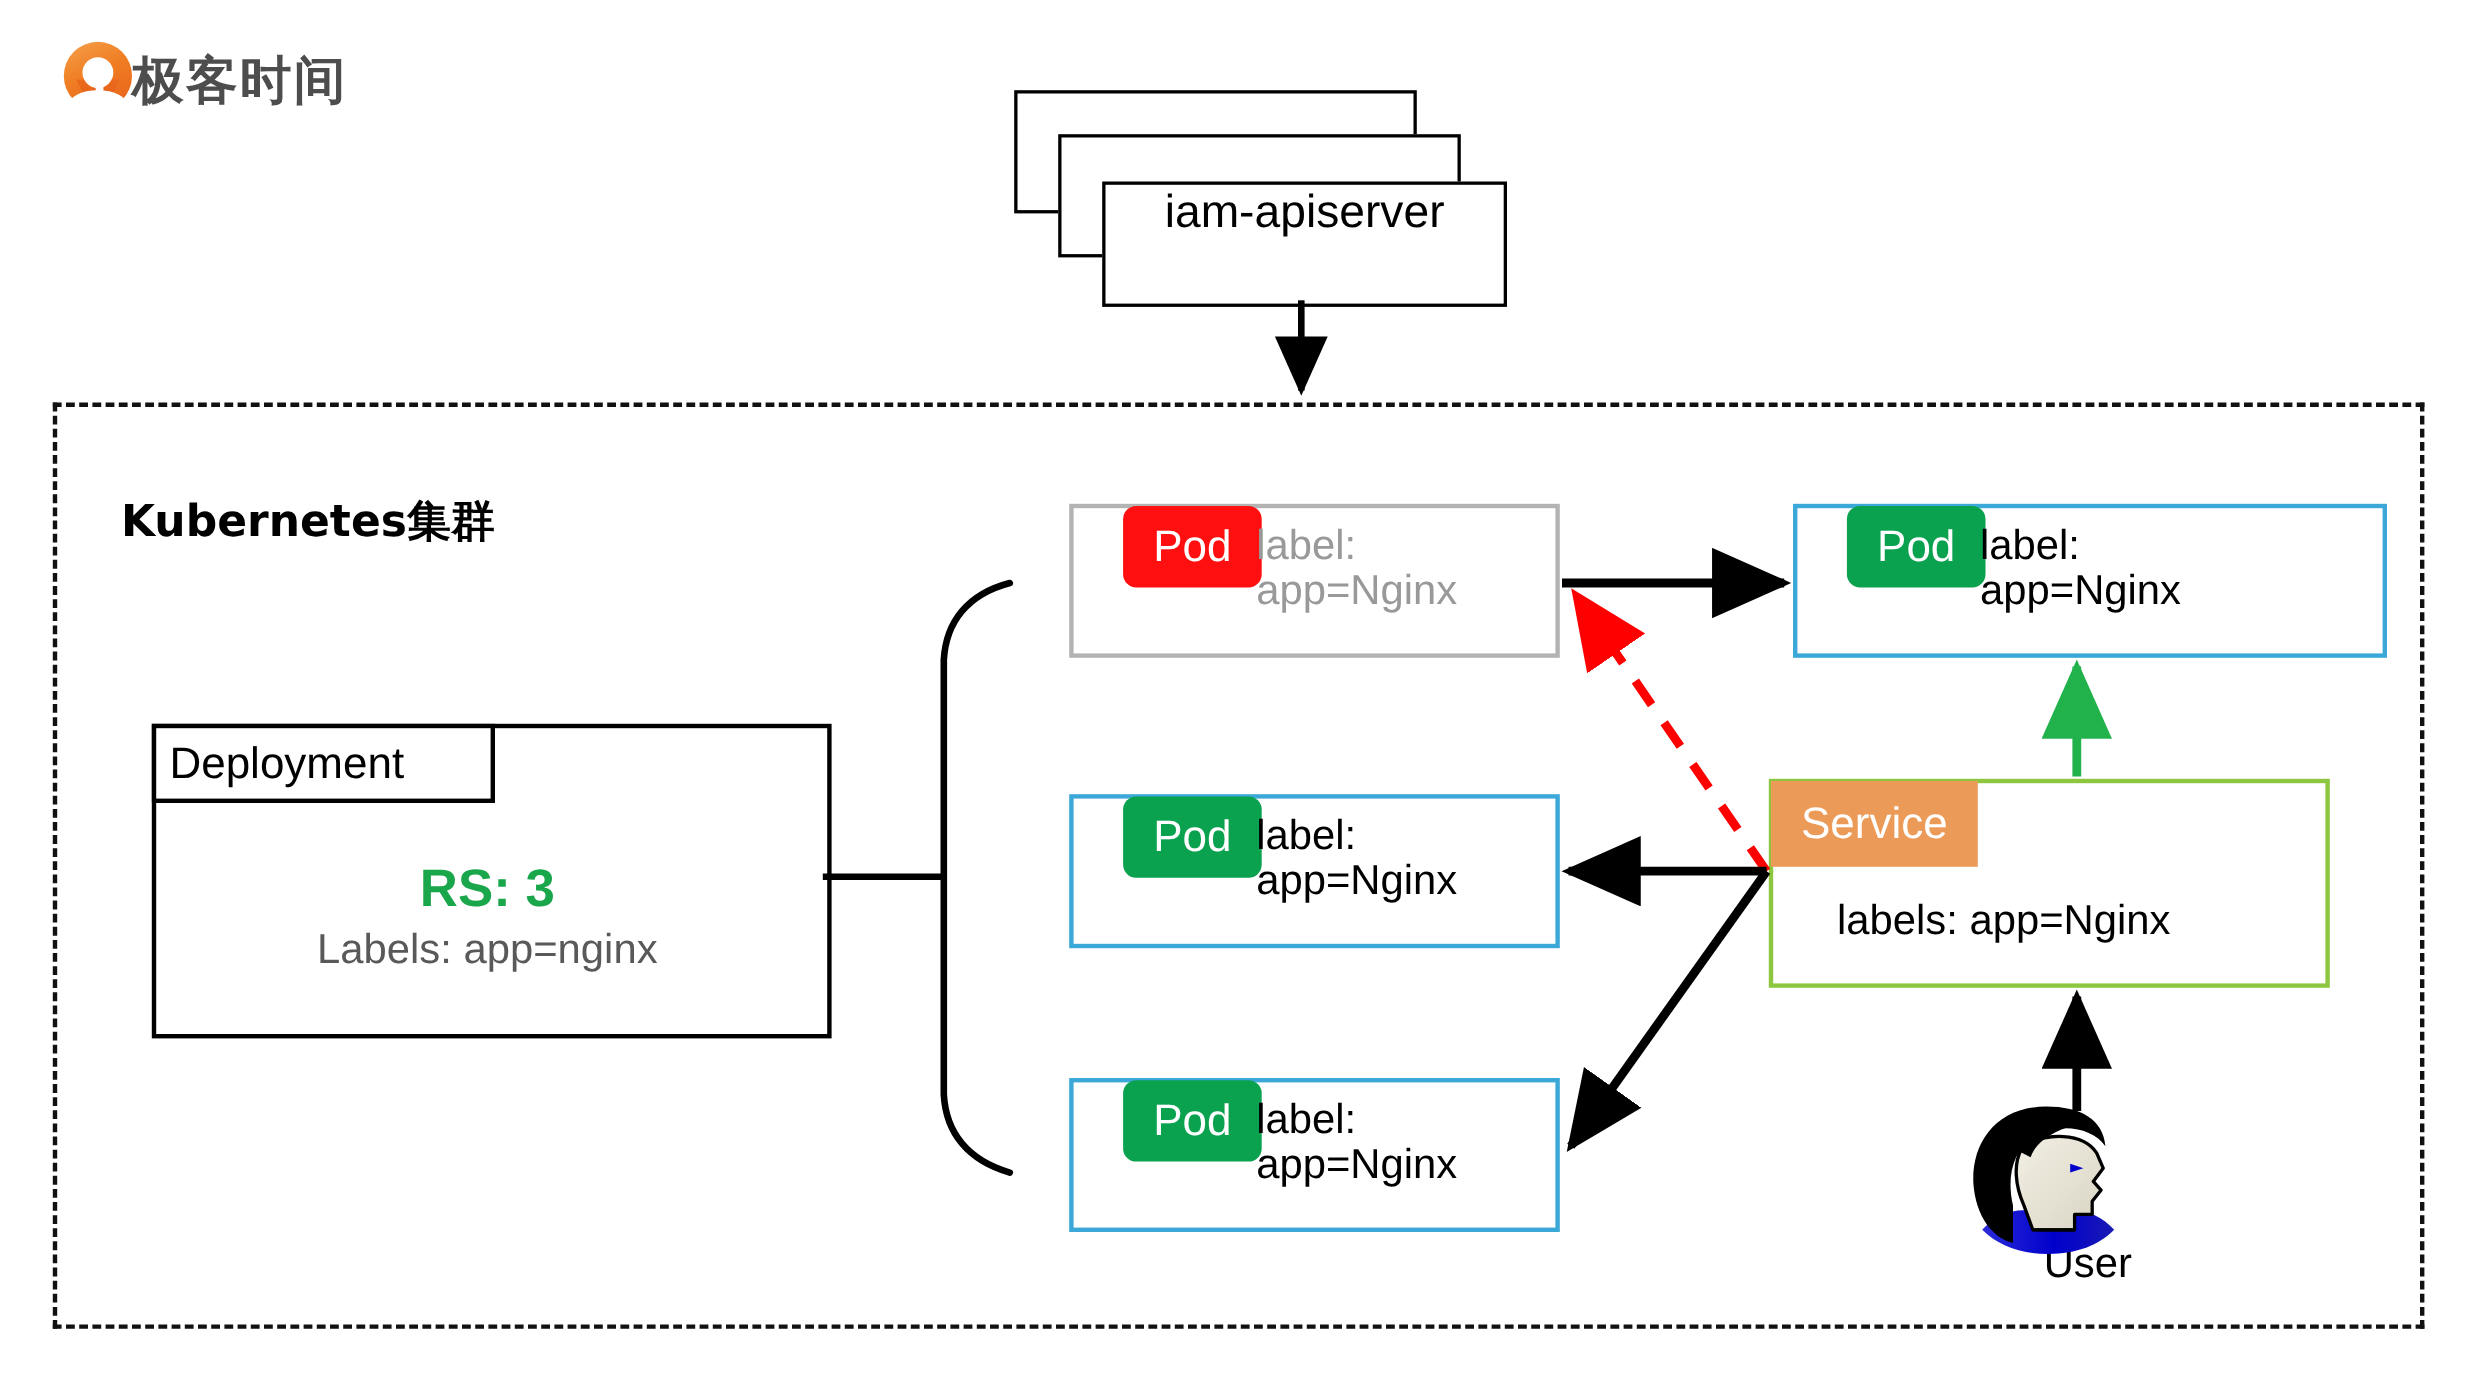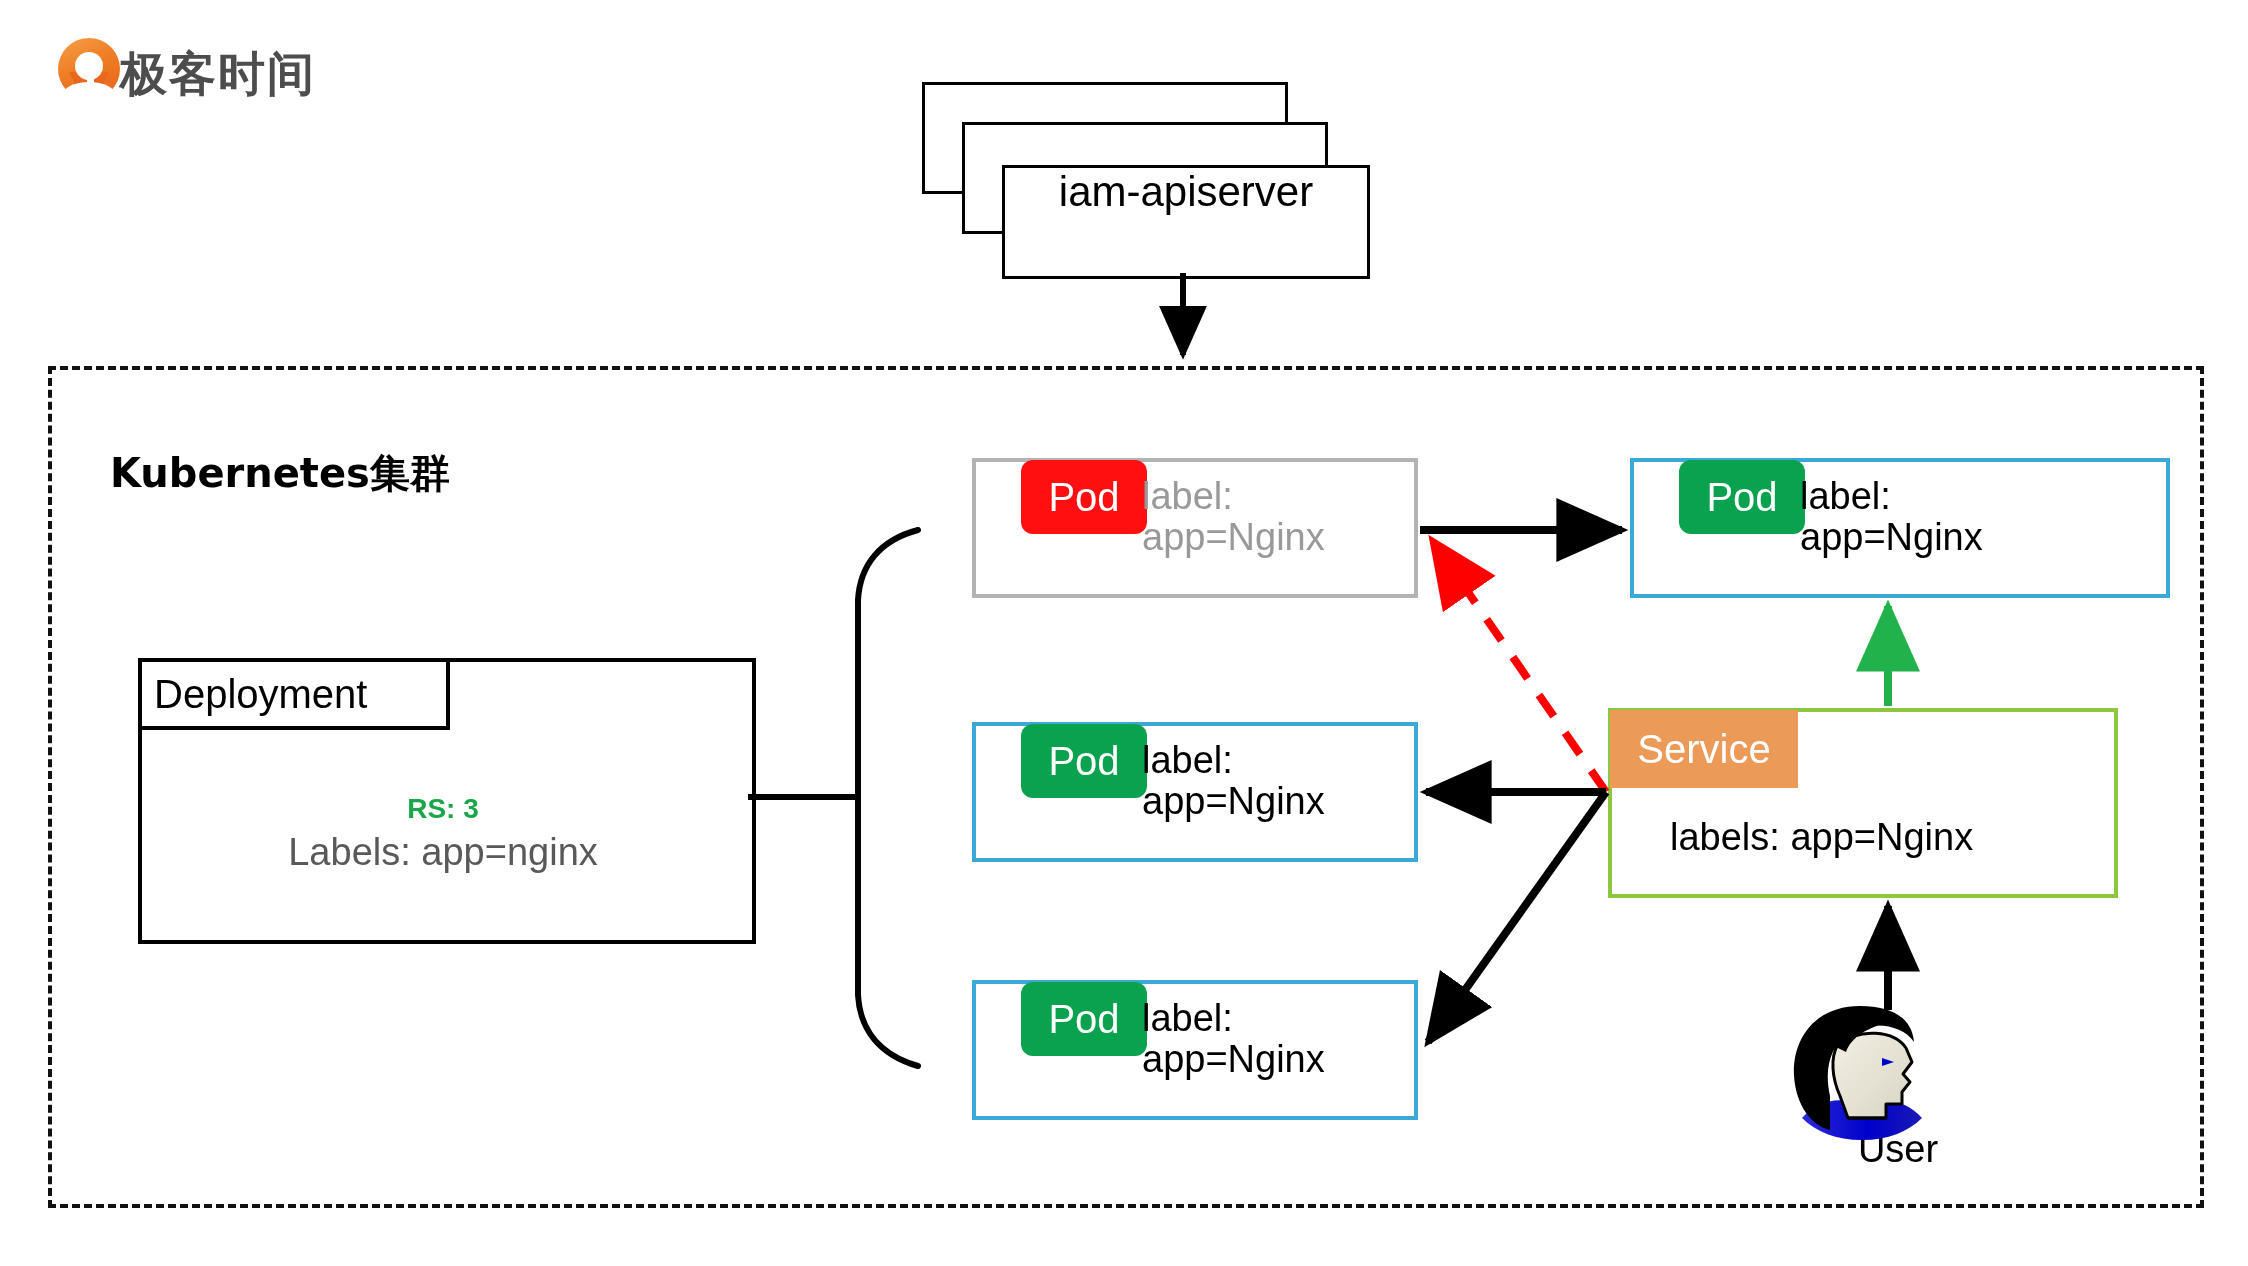--- a/index.html
+++ b/index.html
@@ -60,21 +60,21 @@
   #deployment{left:138px;top:658px;width:610px;height:278px;border:4px solid #000;background:#fff;}
   #deploy-tab{
     left:138px;top:658px;width:312px;height:72px;border:4px solid #000;background:#fff;
     display:flex;align-items:center;padding-left:12px;box-sizing:border-box;
   }
   #deploy-tab .lbl{font-size:40px;color:#000;}
   #deploy-body{
     left:142px;top:734px;width:602px;height:198px;display:flex;flex-direction:column;
     align-items:center;justify-content:center;gap:6px;
   }
-  #deploy-body .rs{font-size:28px;font-weight:700;color:#1aa64b;}
+  #deploy-body .rs{font-size:48px;font-weight:700;color:#1aa64b;}
   #deploy-body .labels{font-size:38px;color:#595959;}
 
   
   .pod{background:#fff;box-sizing:border-box;}
   .pod .badge{
     position:absolute;left:-2px;top:-2px;border-radius:12px;
     display:flex;align-items:center;justify-content:center;
     color:#fff;font-size:40px;margin-left:47px;
   }
   .pod .text{

